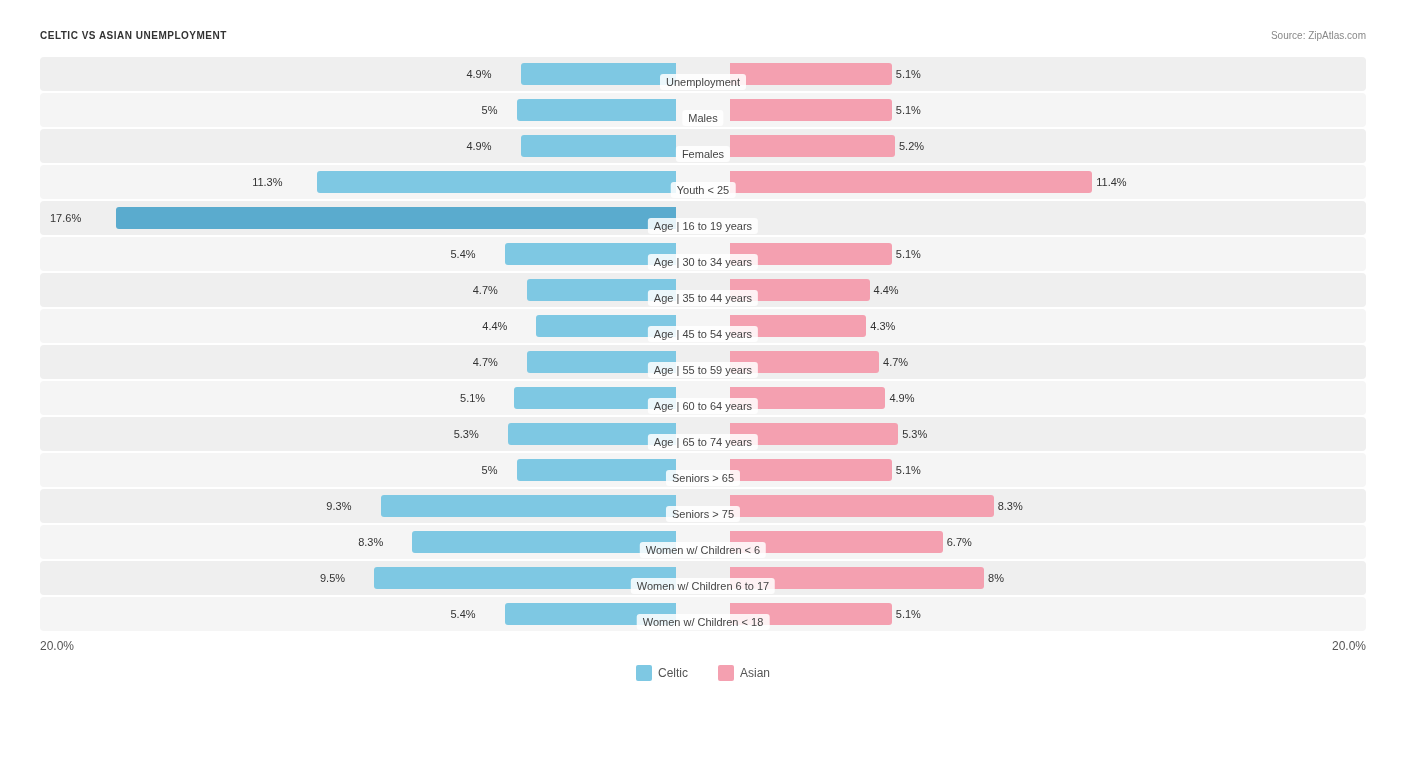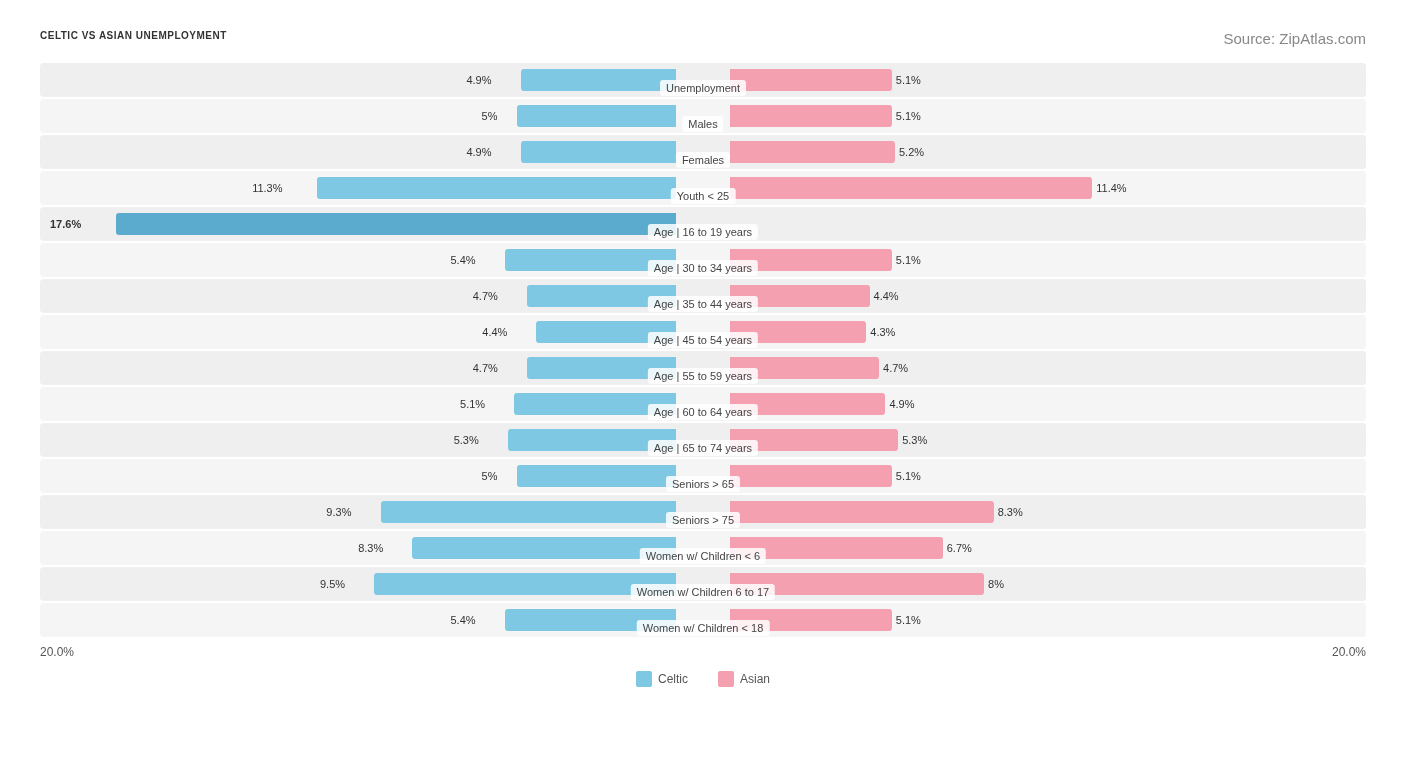--- a/index.html
+++ b/index.html
@@ -22,21 +22,21 @@
       margin-bottom: 16px;
     }
     .chart-title {
       font-size: 10px;
       font-weight: bold;
       color: #333;
       text-transform: uppercase;
       letter-spacing: 0.5px;
     }
     .chart-source {
-      font-size: 15px;
+      font-size: 10px;
       color: #888;
     }
     .chart-area {
       width: 100%;
     }
     .row {
       display: flex;
       align-items: center;
       margin-bottom: 2px;
       min-height: 32px;
@@ -216,21 +216,21 @@
     <div class="label-center">
       <span class="label-box">Youth &lt; 25</span>
     </div>
     <div class="right-section">
       <div class="bar-right " style="width:57.00000000000001%;"></div>
       <span class="value-right" style="left:57.00000000000001%; margin-left: 4px; top:50%; transform: translateY(-50%); position:absolute;">11.4%</span>
     </div>
   </div>
       <div class="row">
     <div class="left-section">
-      <span class="value-left" style="right:88.00000000000001%; transform:translateX(-4px); top:50%; transform: translateX(calc(-100% - 4px)) translateY(-50%); font-weight: bold;">17.6%</span>
+      <span class="value-left" style="right:88.00000000000001%; transform:translateX(-4px); top:50%; transform: translateX(calc(-100% - 4px)) translateY(-50%);">17.6%</span>
       <div class="bar-left highlight-blue" style="width:88.00000000000001%;"></div>
     </div>
     <div class="label-center">
       <span class="label-box">Age | 16 to 19 years</span>
     </div>
   </div>
       <div class="row">
     <div class="left-section">
       <span class="value-left" style="right:27%; transform:translateX(-4px); top:50%; transform: translateX(calc(-100% - 4px)) translateY(-50%);">5.4%</span>
       <div class="bar-left " style="width:27%;"></div>

